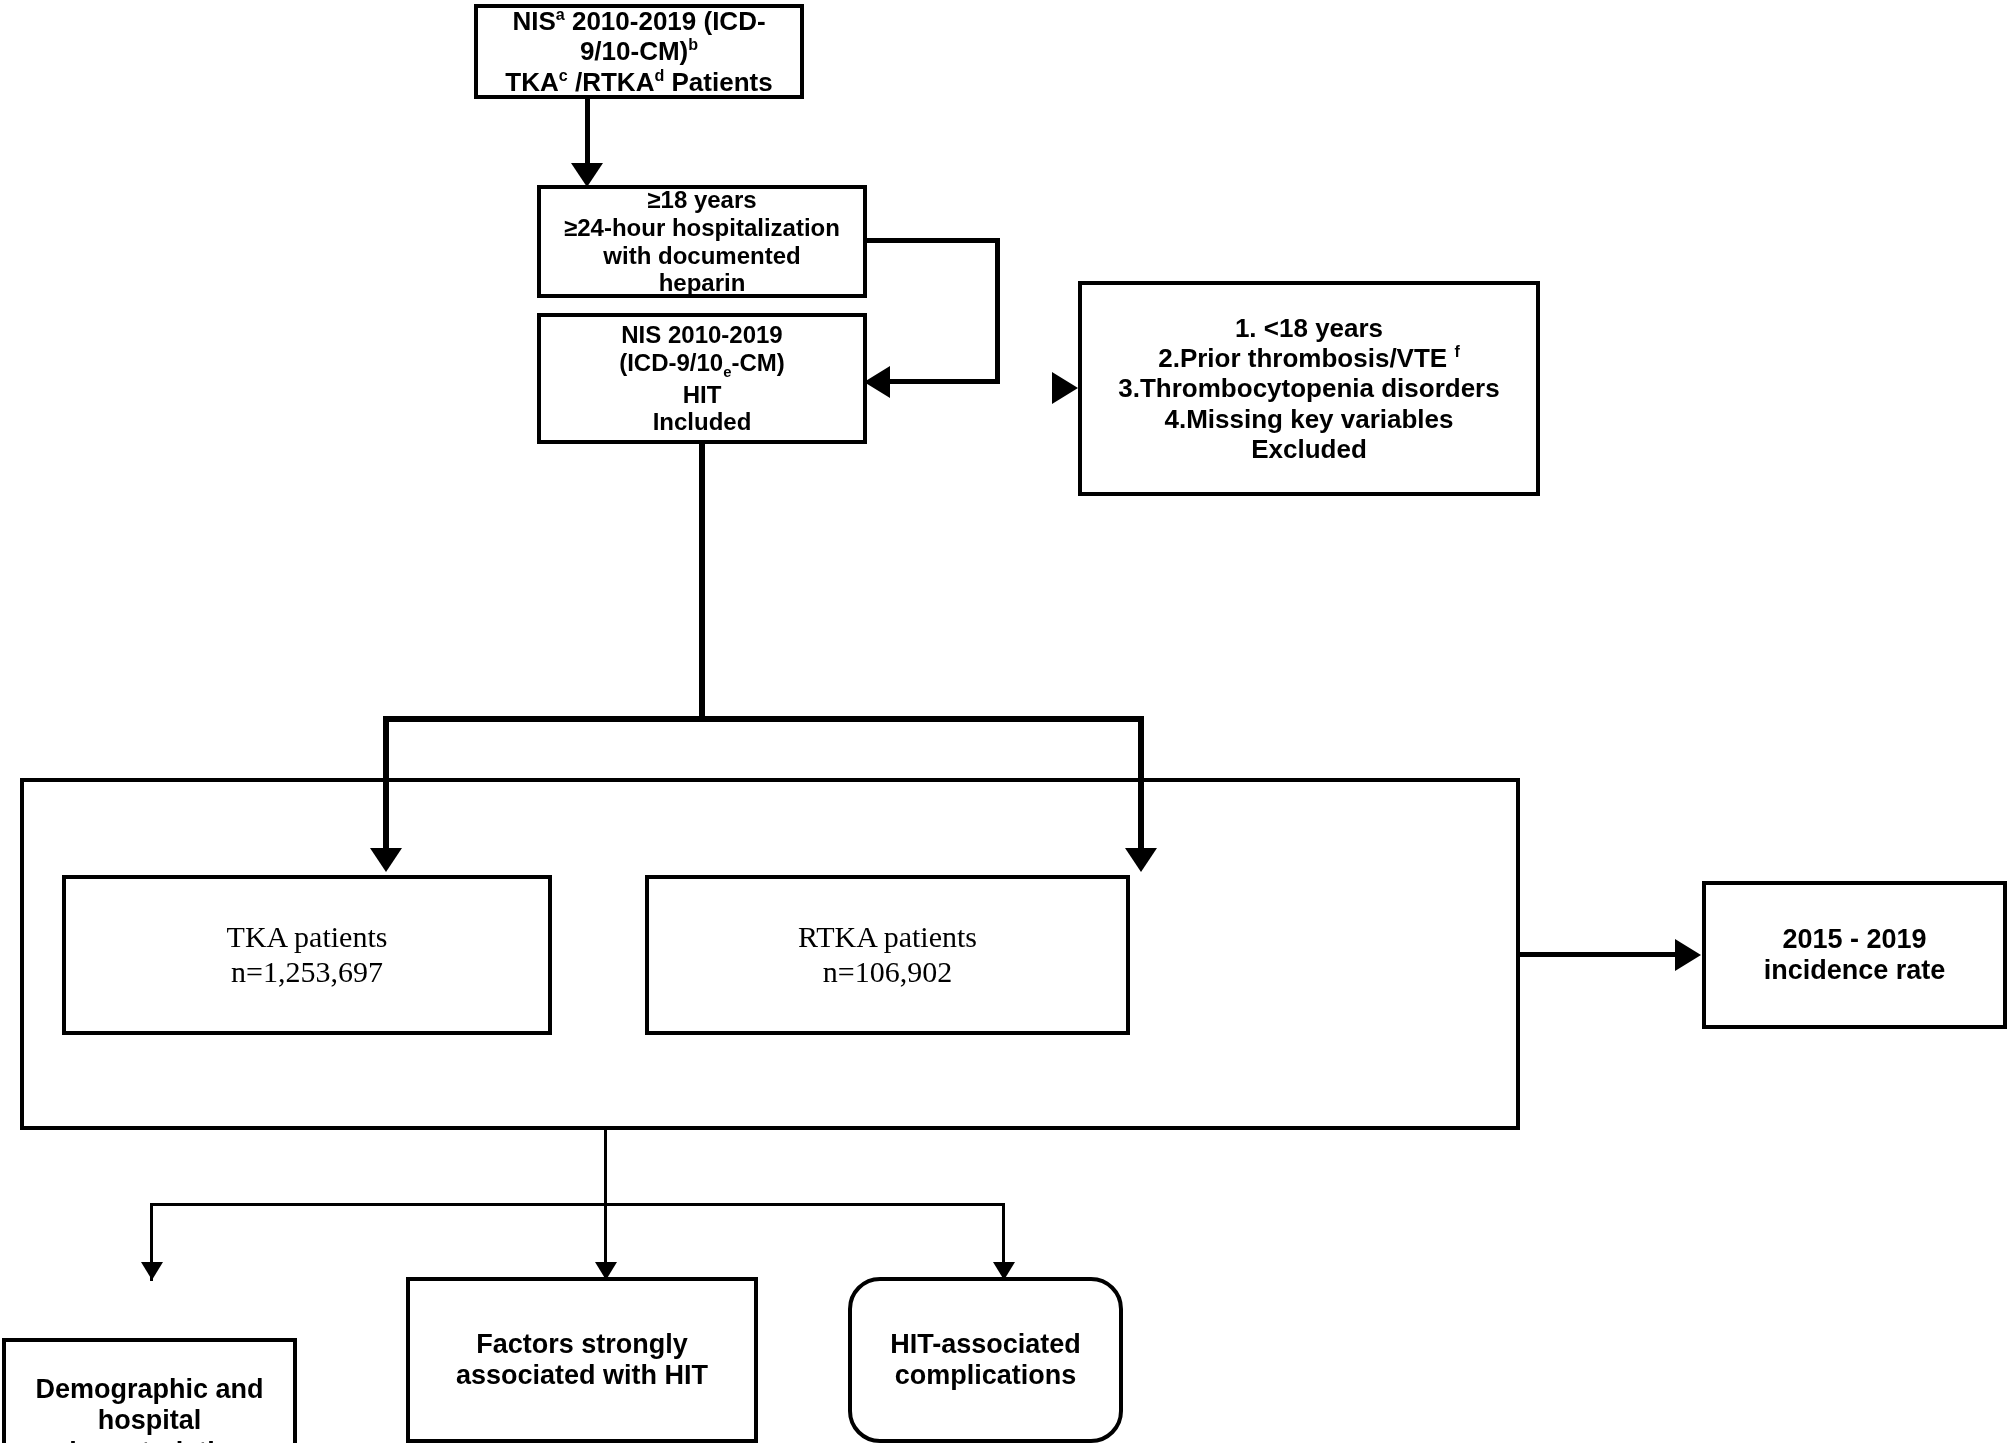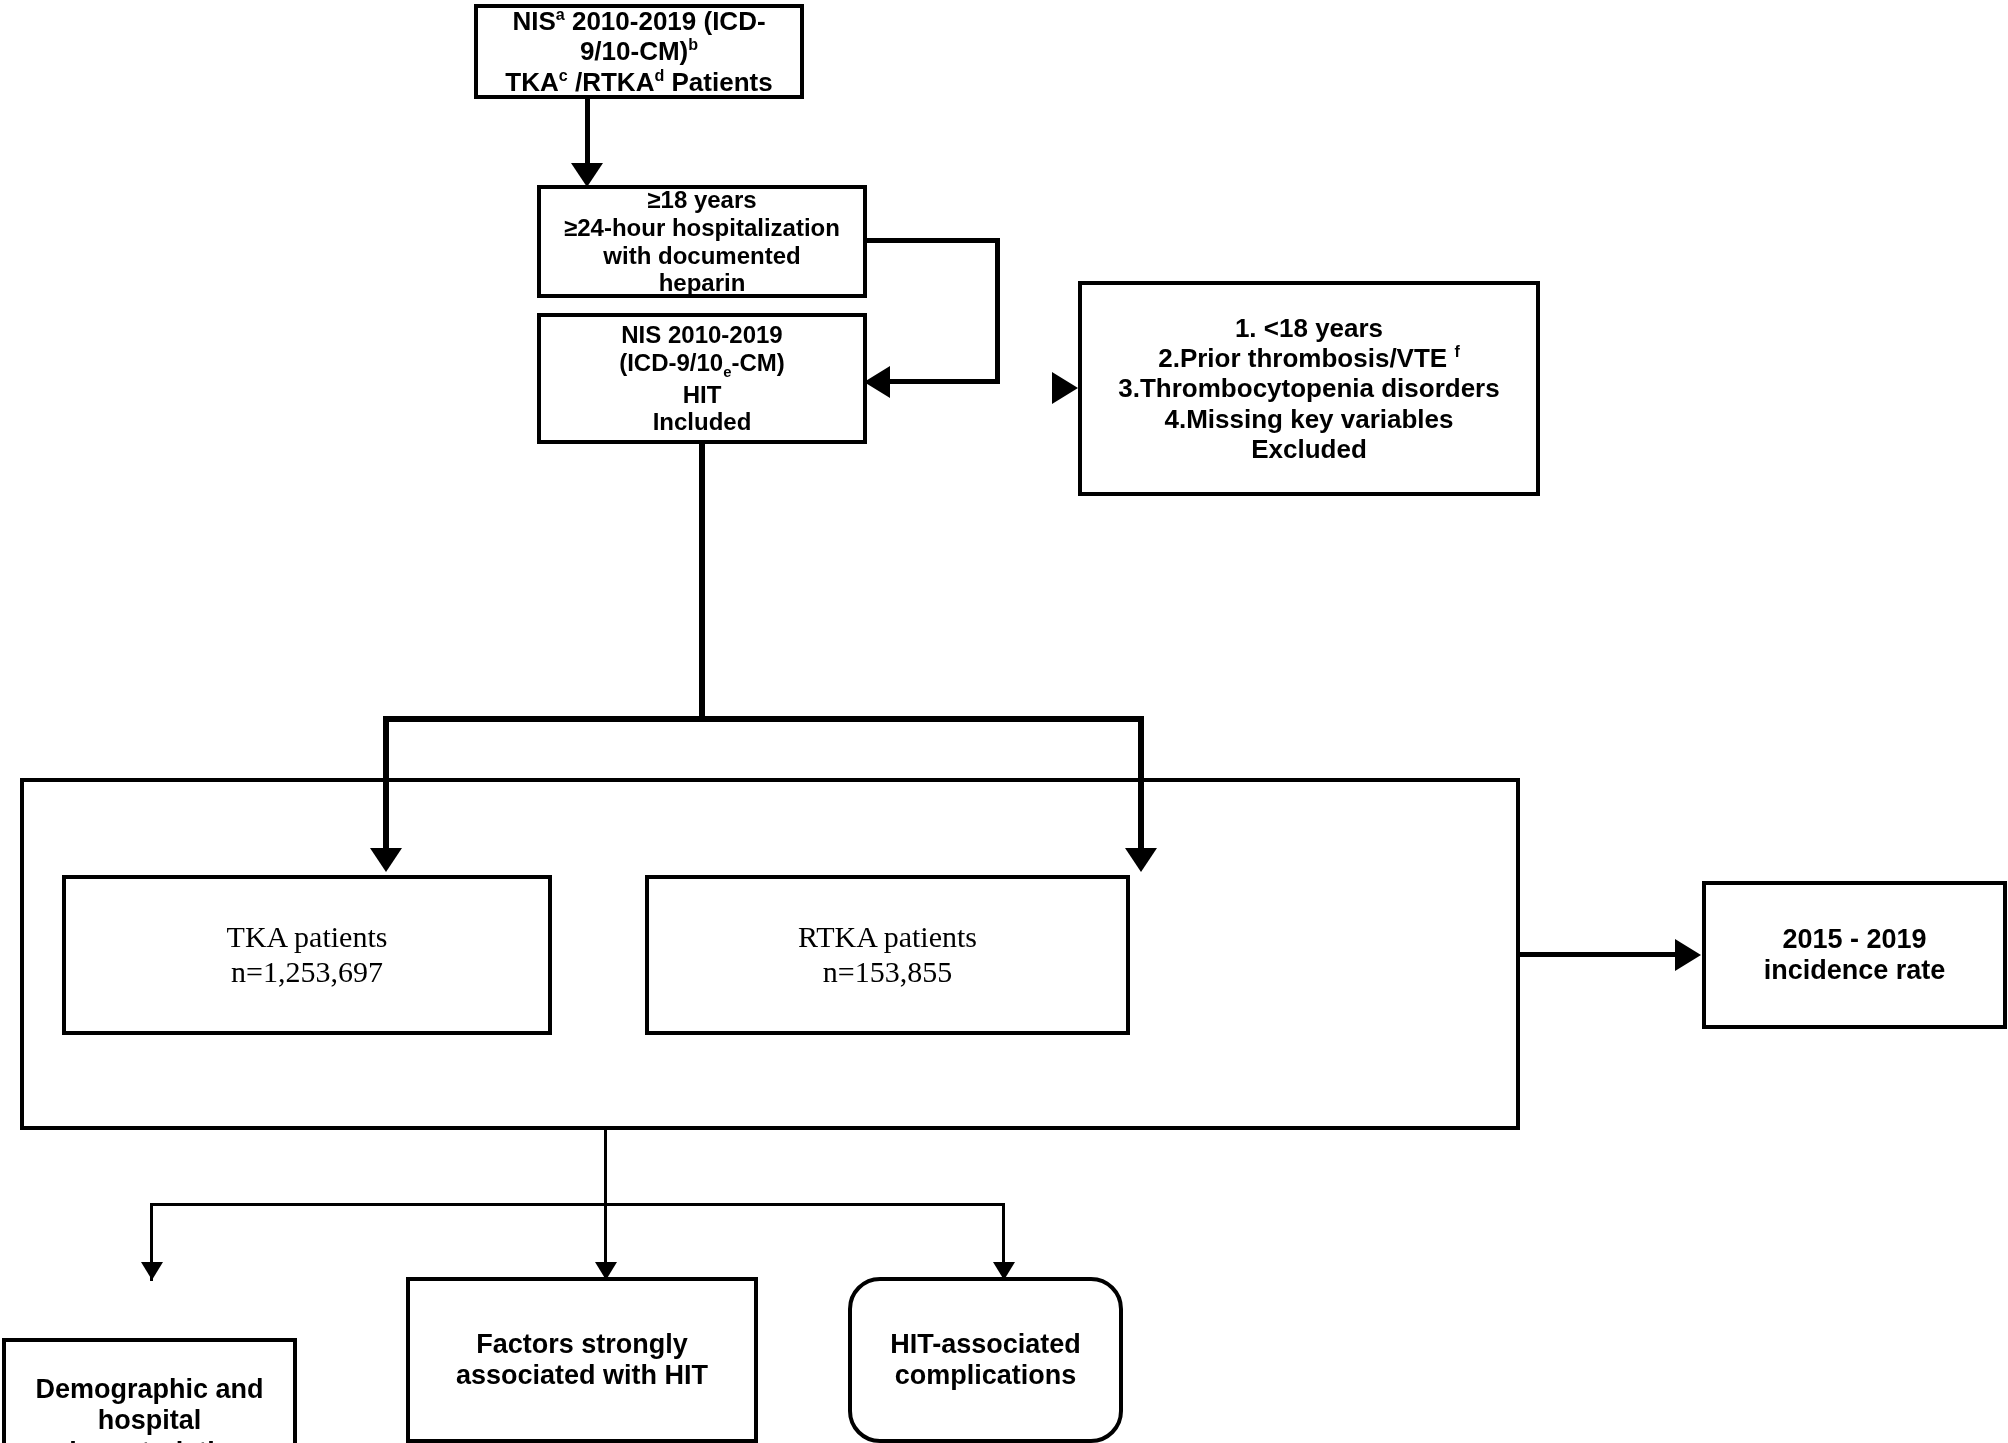--- a/index.html
+++ b/index.html
@@ -148,21 +148,21 @@
   <div class="box reg" style="left:62px; top:875px; width:490px; height:160px; font-size:30px;">
     <div class="txt">
       <div>TKA patients</div>
       <div>n=1,253,697</div>
     </div>
   </div>
 
   <div class="box reg" style="left:645px; top:875px; width:485px; height:160px; font-size:30px;">
     <div class="txt">
       <div>RTKA patients</div>
-      <div>n=153,855</div>
+      <div>n=106,902</div>
     </div>
   </div>
 
   <div class="hline" style="left:1519px; top:952px; width:160px; height:5px;"></div>
   <div class="arrow-right" style="left:1675px; top:939px;"></div>
 
   <div class="box bold" style="left:1702px; top:881px; width:305px; height:148px; font-size:27px;">
     <div class="txt">
       <div>2015 - 2019</div>
       <div>incidence rate</div>

